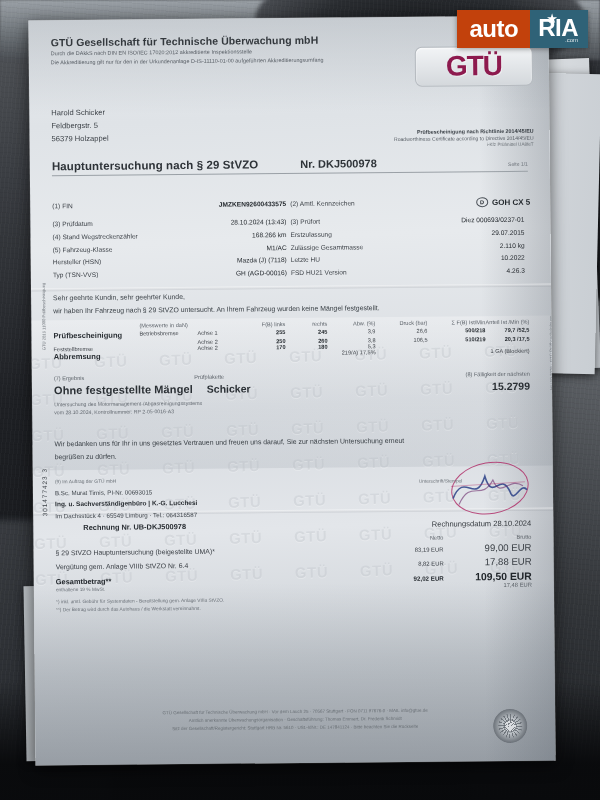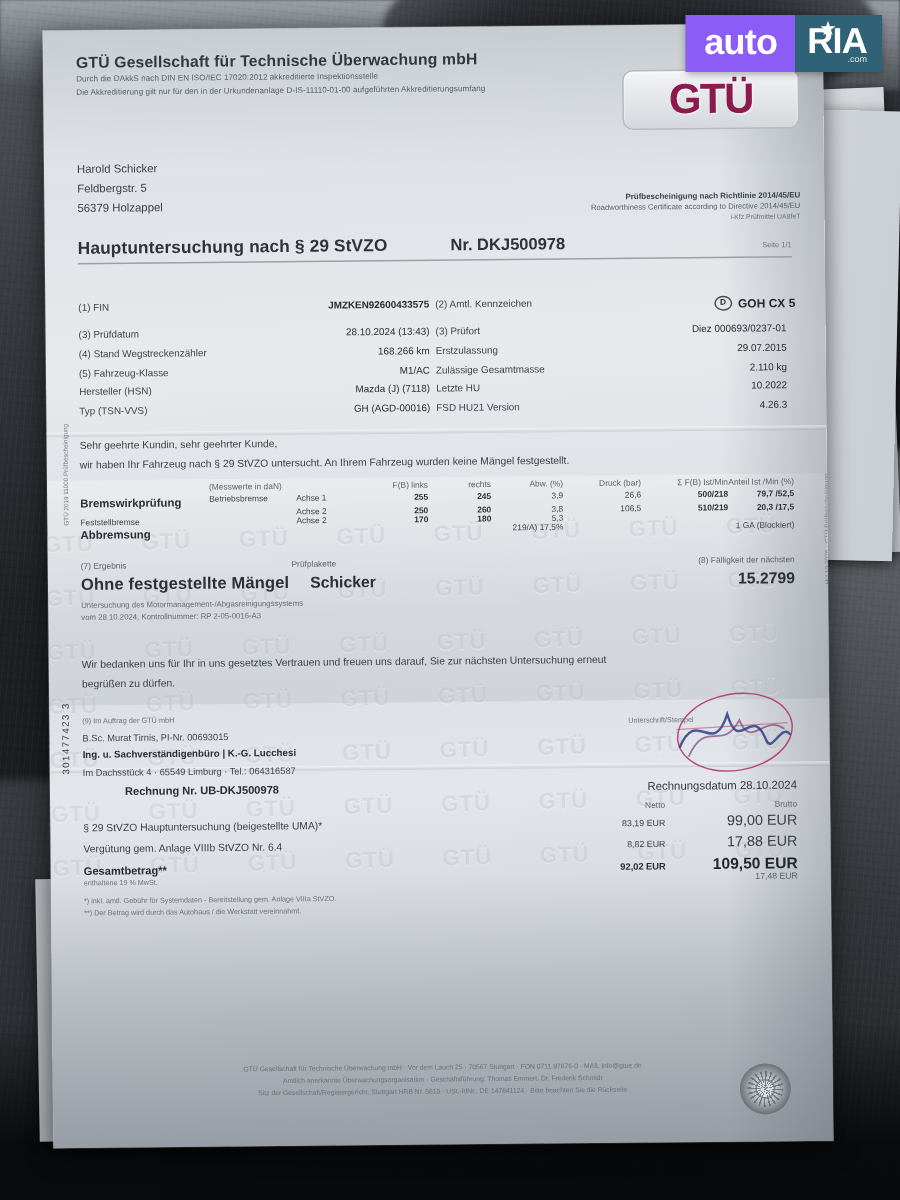--- a/index.html
+++ b/index.html
@@ -260,21 +260,21 @@
     content:""; position:absolute; inset:5px; border-radius:50%;
     background:
       repeating-conic-gradient(from 0deg, #4e545b 0 6deg, rgba(255,255,255,0) 6deg 18deg);
     opacity:.8;
   }
 
   
   #wm { position:absolute; right:12px; top:10px; display:flex; height:38px;
         box-shadow:0 1px 5px rgba(0,0,0,.4); }
   #wm .auto {
-    background:#8b5cf6; color:#fff; font-size:24px; font-weight:bold;
+    background:#c2410c; color:#fff; font-size:24px; font-weight:bold;
     padding:0 12px; display:flex; align-items:center; letter-spacing:-.5px;
   }
   #wm .ria {
     background:#2f6277; color:#fff; padding:0 10px 0 8px;
     display:flex; flex-direction:column; justify-content:center; position:relative;
   }
   #wm .ria .t { font-size:24px; font-weight:bold; letter-spacing:-.5px; line-height:26px; }
   #wm .ria .dom { font-size:6px; text-align:right; opacity:.85; margin-top:-4px; }
   #wm .ria .star { position:absolute; left:16px; top:1px; font-size:13px; color:#fff; }
 </style>
@@ -473,21 +473,21 @@
         <span class="c1">(Messwerte in daN)</span>
         <span class="c2"></span>
         <span class="c3">F(B) links</span>
         <span class="c4">rechts</span>
         <span class="c5">Abw. (%)</span>
         <span class="c6">Druck (bar)</span>
         <span class="c7">Σ F(B) Ist/Min</span>
         <span class="c8">Anteil Ist /Min (%)</span>
       </div>
       <div class="tr" style="margin-top:2px">
-        <span class="c0 big">Bremswirkprüfung</span>
+        <span class="c0 big">Prüfbescheinigung</span>
         <span class="c1">Betriebsbremse</span>
         <span class="c2">Achse 1</span>
         <span class="c3 semi">255</span>
         <span class="c4 semi">245</span>
         <span class="c5">3,9</span>
         <span class="c6">26,6</span>
         <span class="c7 semi">500/218</span>
         <span class="c8 semi">79,7 /52,5</span>
       </div>
       <div class="tr">

